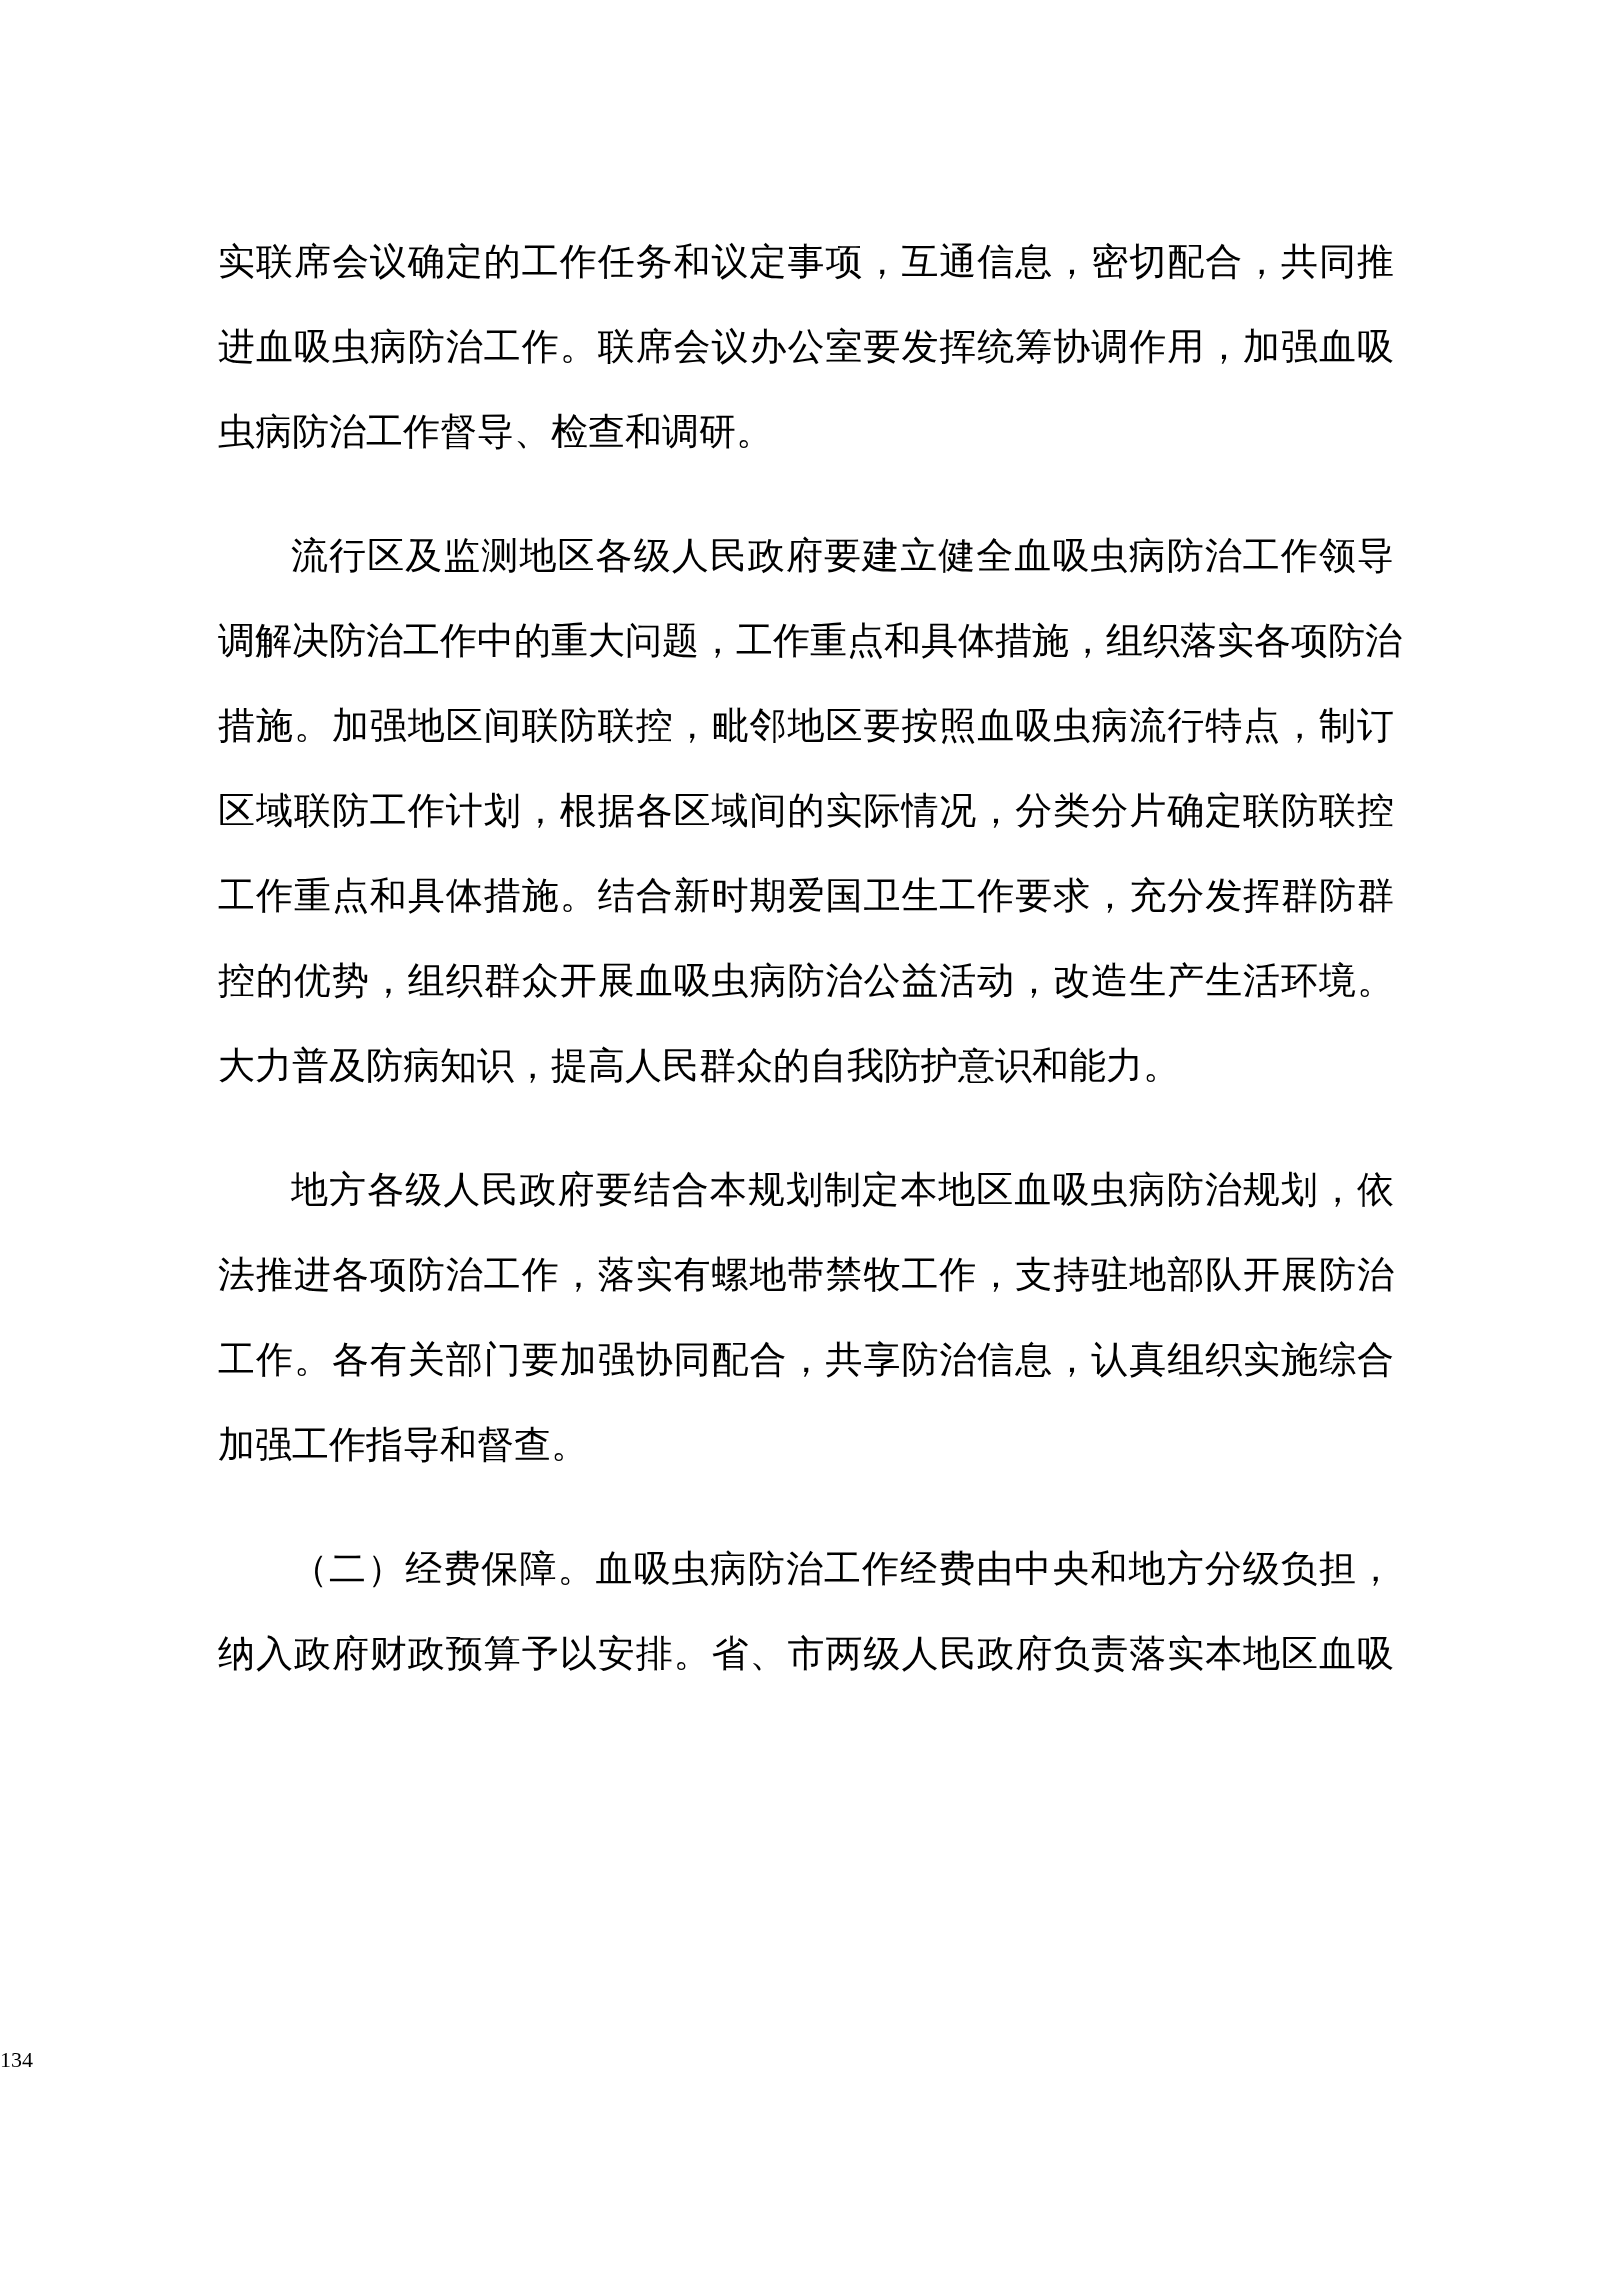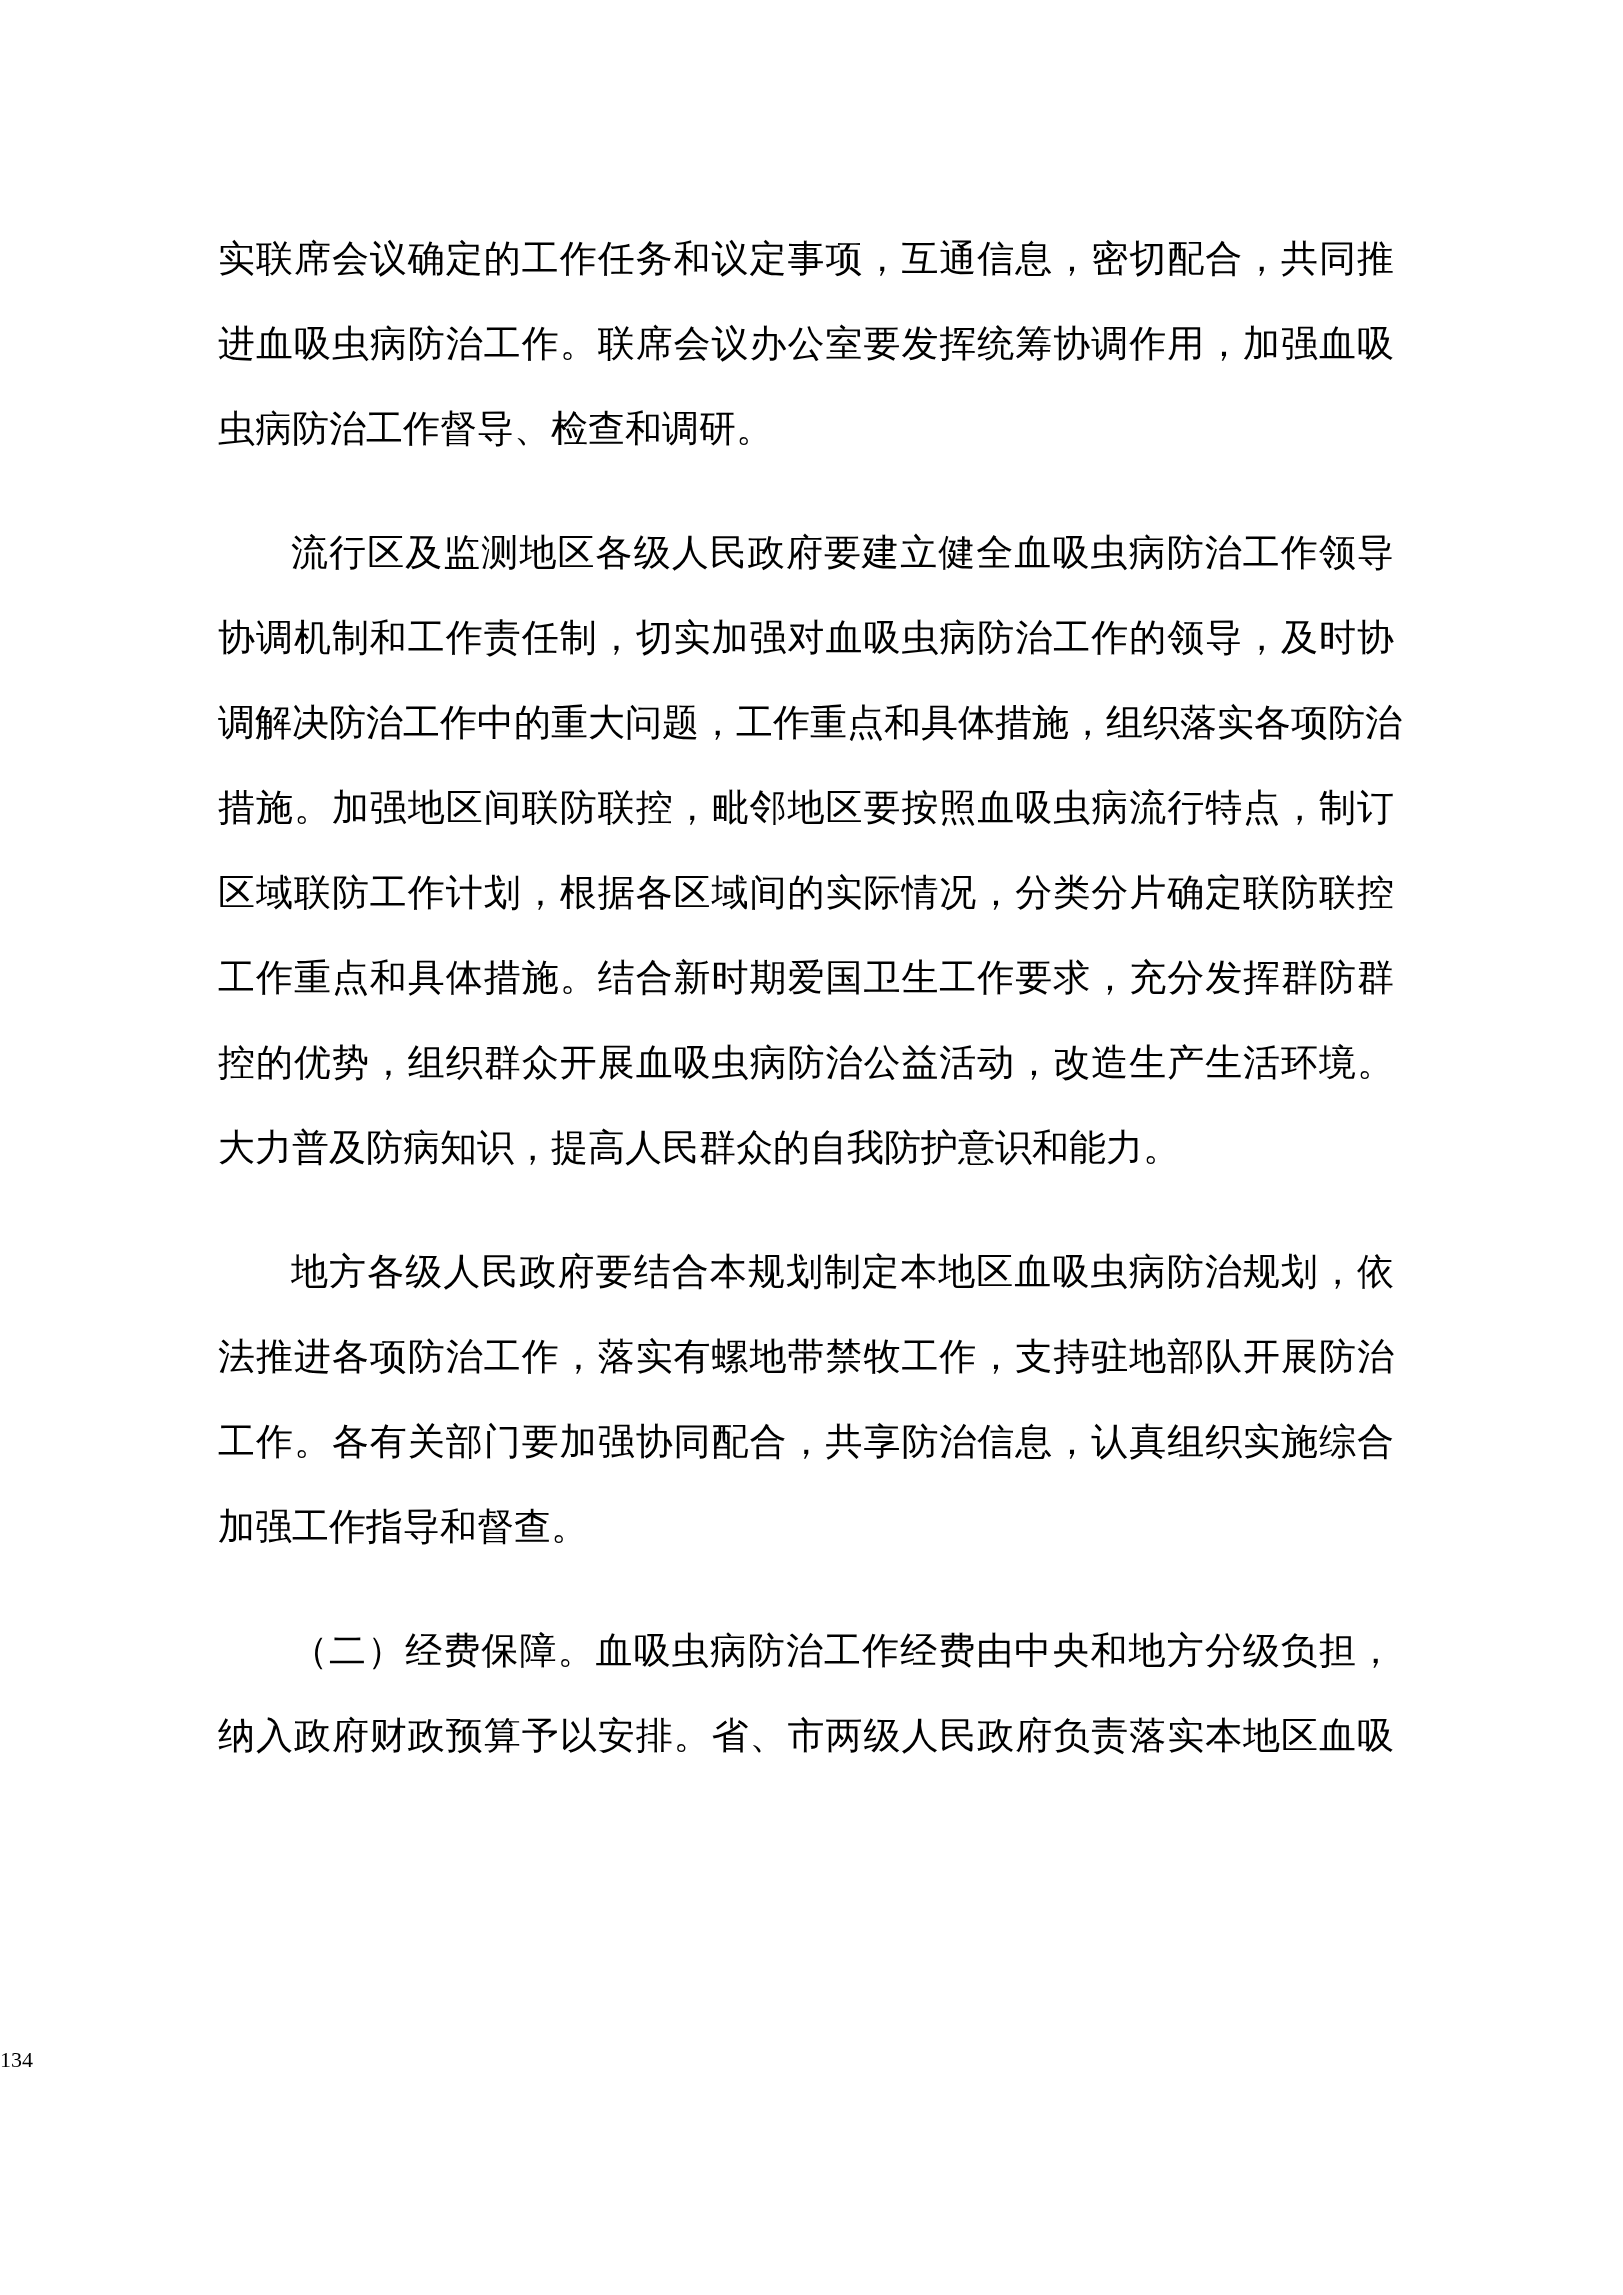--- a/index.html
+++ b/index.html
@@ -32,21 +32,20 @@
   }
   .paragraph:last-child {
     margin-bottom: 0;
   }
   .line {
     width: 100%;
     text-align: justify;
     
     text-align-last: justify;
     white-space: nowrap;
-    font-family: Liberation Mono, monospace;
   }
   .line.last {
     text-align-last: left;
   }
   .line.indent {
     text-indent: 73px; 
   }
   .page-number {
     position: absolute;
     top: 2043px;
@@ -65,21 +64,20 @@
   <div class="content">
 
     <div class="paragraph">
       <div class="line">实联席会议确定的工作任务和议定事项，互通信息，密切配合，共同推</div>
       <div class="line">进血吸虫病防治工作。联席会议办公室要发挥统筹协调作用，加强血吸</div>
       <div class="line last">虫病防治工作督导、检查和调研。</div>
     </div>
 
     <div class="paragraph">
       <div class="line indent">流行区及监测地区各级人民政府要建立健全血吸虫病防治工作领导</div>
-      <div class="line">协调机制和工作责任制，切实加强对血吸虫病防治工作的领导，及时协</div>
       <div class="line">调解决防治工作中的重大问题，工作重点和具体措施，组织落实各项防治</div>
       <div class="line">措施。加强地区间联防联控，毗邻地区要按照血吸虫病流行特点，制订</div>
       <div class="line">区域联防工作计划，根据各区域间的实际情况，分类分片确定联防联控</div>
       <div class="line">工作重点和具体措施。结合新时期爱国卫生工作要求，充分发挥群防群</div>
       <div class="line">控的优势，组织群众开展血吸虫病防治公益活动，改造生产生活环境。</div>
       <div class="line last">大力普及防病知识，提高人民群众的自我防护意识和能力。</div>
     </div>
 
     <div class="paragraph">
       <div class="line indent">地方各级人民政府要结合本规划制定本地区血吸虫病防治规划，依</div>

